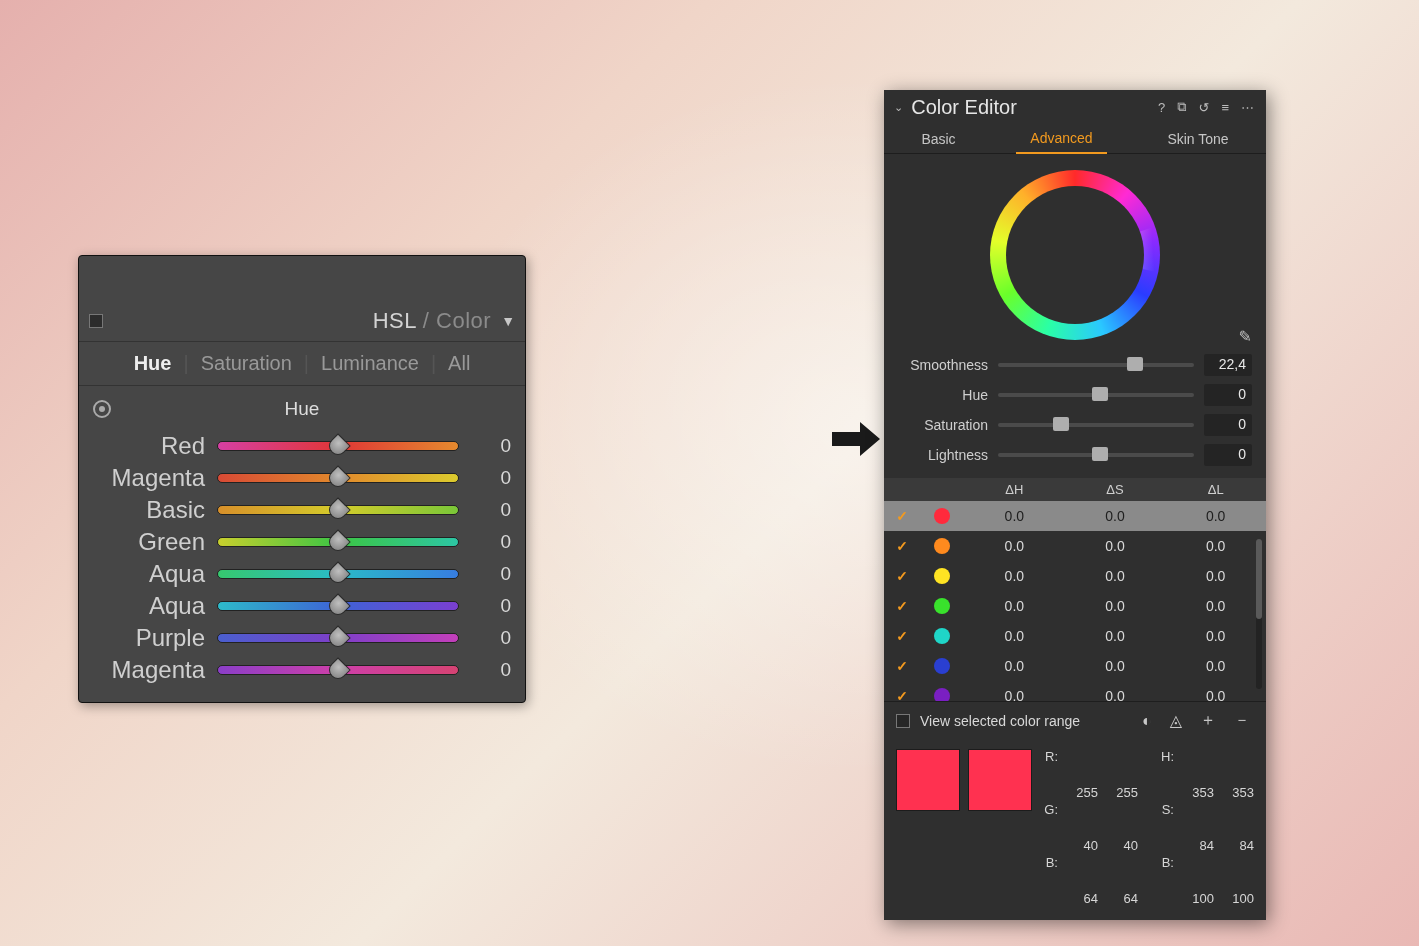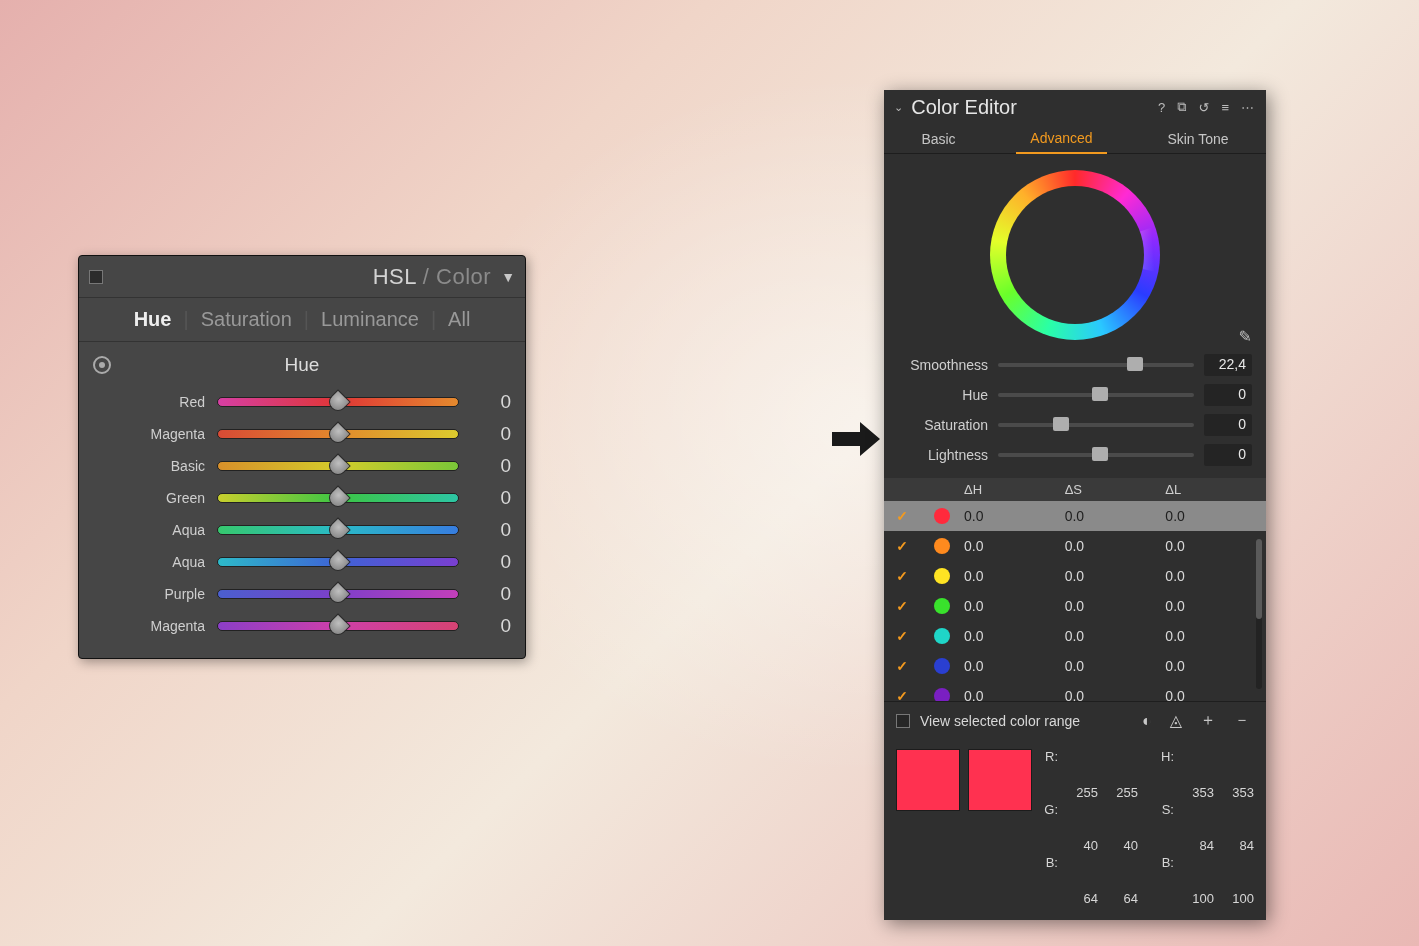--- a/index.html
+++ b/index.html
@@ -3,35 +3,35 @@
 <meta charset="utf-8">
 <style>
   * { box-sizing: border-box; margin: 0; padding: 0; font-family: -apple-system, "Helvetica Neue", Arial, sans-serif; }
   body { width:1419px; height:946px; overflow:hidden; position:relative; }
   .bg { position:absolute; inset:0; background:linear-gradient(135deg,#e5b0ad 0%,#f0d5c8 30%,#f3e9dd 55%,#e9b8b4 100%); }
   .bg::after{content:"";position:absolute;inset:0;background:radial-gradient(ellipse 600px 500px at 60% 45%,rgba(255,255,255,.45),transparent 70%);}
   .arrow { position:absolute; left:830px; top:420px; }
 
   
   .lr { position:absolute; left:78px; top:255px; width:448px; background:#464646; border:1px solid #111; border-radius:4px; color:#c8c8c8; box-shadow:2px 3px 12px rgba(0,0,0,.35);}
-  .lr-top{display:flex;align-items:center;height:42px;padding:0 10px;border-bottom:1px solid #333;}
+  .lr-top{display:flex;align-items:center;height:42px;padding:0 10px;border-bottom:1px solid #333;margin-top:44px;}
   .lr-top .eye{width:14px;height:14px;border:1px solid #777;background:#2c2c2c;margin-right:8px;}
   .lr-title{flex:1;text-align:right;font-size:22px;color:#d3d3d3;letter-spacing:.5px;}
   .lr-title .muted{color:#8b8b8b;}
   .lr-top .tri{margin-left:10px;color:#c8c8c8;font-size:14px;}
   .lr-tabs{display:flex;align-items:center;justify-content:center;gap:12px;padding:10px 12px;border-bottom:1px solid #333;font-size:20px;color:#999;}
   .lr-tabs .sep{color:#555;}
   .lr-tabs .act{color:#eee;font-weight:600;}
   .lr-body{padding:8px 14px 16px;}
   .lr-sect{display:flex;align-items:center;gap:10px;padding:4px 0 10px;}
   .tgt{width:18px;height:18px;border:2px solid #aaa;border-radius:50%;position:relative;}
   .tgt::after{content:"";position:absolute;left:4px;top:4px;right:4px;bottom:4px;border-radius:50%;background:#aaa;}
   .lr-sect-title{flex:1;text-align:center;color:#ddd;font-size:19px;margin-left:-28px;}
   .lr-row{display:flex;align-items:center;height:32px;gap:12px;}
-  .lr-label{width:112px;text-align:right;color:#cfcfcf;font-size:14px;}
+  .lr-label{width:112px;text-align:right;color:#cfcfcf;font-size:24px;}
   .lr-slider{flex:1;height:10px;border-radius:5px;position:relative;border:1px solid #222;}
   .lr-knob{position:absolute;top:-5px;left:calc(50% - 9px);width:18px;height:18px;background:radial-gradient(circle at 40% 35%,#bfbfbf,#7a7a7a);border-radius:0 0 50% 50%;transform:rotate(45deg);border:1px solid #2a2a2a;}
   .lr-val{width:40px;text-align:right;color:#d9d9d9;font-size:19px;}
   .grad-red{background:linear-gradient(90deg,#d63fa3,#e03636,#e58a2e);}
   .grad-orange{background:linear-gradient(90deg,#d84a35,#e2892c,#dccb2e);}
   .grad-yellow{background:linear-gradient(90deg,#d8902a,#d4cc2b,#7ac738);}
   .grad-green{background:linear-gradient(90deg,#c8cf2d,#3cc544,#2dc6a4);}
   .grad-aqua{background:linear-gradient(90deg,#36c86e,#2abbc8,#377de0);}
   .grad-blue{background:linear-gradient(90deg,#2dbac9,#3e63d6,#7a3fd1);}
   .grad-purple{background:linear-gradient(90deg,#4a5fcf,#7e3fc9,#c33fba);}
@@ -54,21 +54,21 @@
   .dropper{position:absolute;right:14px;bottom:-2px;color:#bfbfbf;font-size:16px;}
   .ce-sliders{padding:6px 14px 8px;}
   .ce-row{display:flex;align-items:center;height:30px;gap:10px;}
   .ce-lbl{width:90px;text-align:right;color:#cfcfcf;}
   .ce-tr{flex:1;height:4px;background:#4b4b4b;border-radius:2px;position:relative;}
   .ce-kn{position:absolute;top:-6px;width:16px;height:14px;background:#aeaeae;border-radius:2px;}
   .ce-val{width:48px;height:22px;background:#242424;color:#e8e8e8;text-align:right;padding:2px 6px;border-radius:2px;font-size:14px;}
   .ce-tbl-hdr{display:flex;background:#3a3a3a;padding:4px 0;font-size:13px;color:#cfcfcf;}
   .col-chk{width:36px;}
   .col-sw{width:44px;}
-  .col{flex:1;text-align:left;}
+  .col{flex:1;text-align:center;}
   .ce-tbl{max-height:200px;overflow:hidden;position:relative;}
   .ce-tr-row{display:flex;align-items:center;height:30px;font-size:14px;color:#d9d9d9;}
   .ce-tr-row.sel{background:#8a8a8a;color:#1e1e1e;}
   .chk{width:36px;text-align:center;color:#f29a1f;font-weight:700;}
   .sw{width:44px;display:flex;justify-content:center;}
   .sw span{width:16px;height:16px;border-radius:50%;display:inline-block;}
   .ce-scroll{position:absolute;right:4px;top:38px;width:6px;height:150px;background:#232323;border-radius:3px;}
   .ce-scroll::after{content:"";position:absolute;left:0;top:0;width:6px;height:80px;background:#5a5a5a;border-radius:3px;}
   .ce-ftr{display:flex;align-items:center;gap:10px;padding:8px 12px;border-top:1px solid #1e1e1e;}
   .ce-ftr .ck{width:14px;height:14px;border:1px solid #777;background:#262626;}

